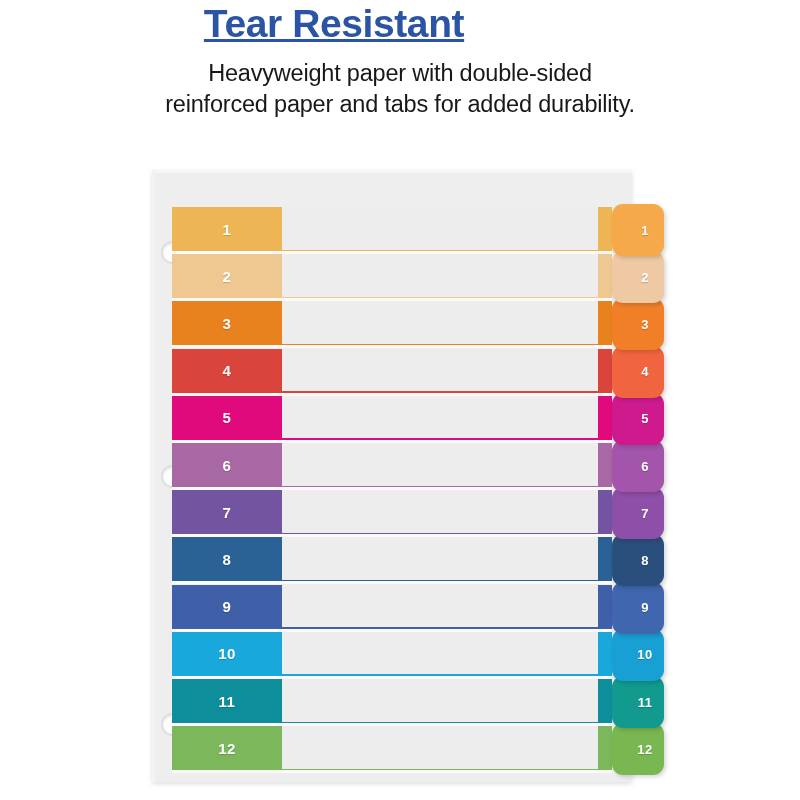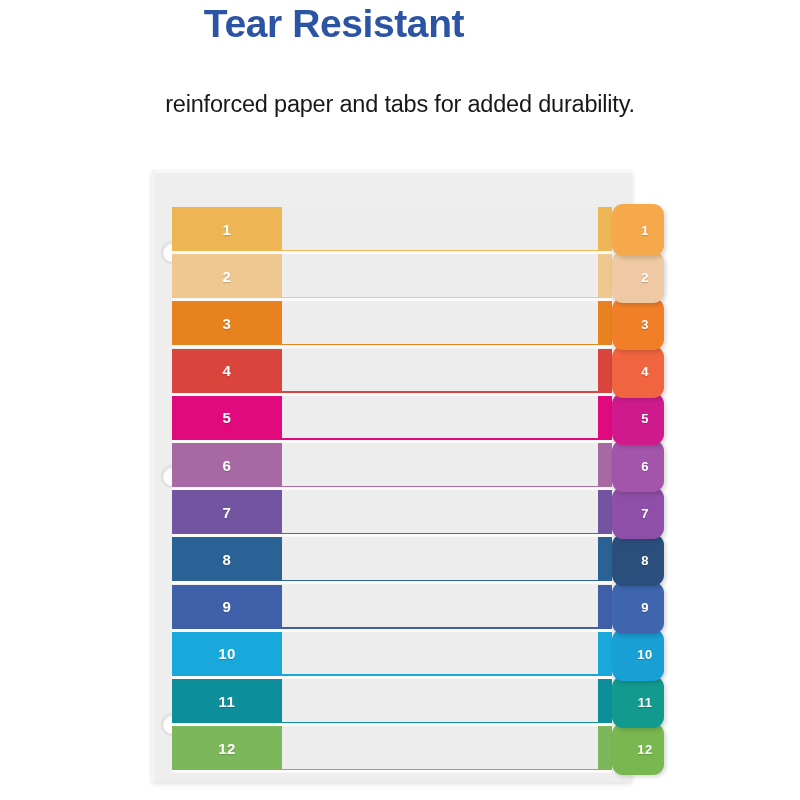--- a/index.html
+++ b/index.html
@@ -12,20 +12,21 @@
   #stage{position:absolute;inset:0;width:800px;height:800px;}
 
   
   .headline{
     position:absolute;left:0;top:2px;width:668px;
     text-align:center;
     font-size:39px;font-weight:bold;
     letter-spacing:-0.4px;
     color:#2b54a4;
     line-height:44px;
+    text-decoration:underline;
   }
   .subtitle{
     position:absolute;left:60px;top:58px;width:680px;
     text-align:center;
     font-size:23.5px;font-weight:normal;
     color:#18181a;
     line-height:31px;
     letter-spacing:-0.2px;
   }
 
@@ -104,21 +105,21 @@
   }
 </style>
 </head>
 <body>
 
 <div id="stage">
 
   <div class="headline">Tear Resistant</div>
 
   <div class="subtitle">
-    <br>
+    <span>Heavyweight paper with double-sided</span><br>
     <span>reinforced paper and tabs for added durability.</span>
   </div>
 
   <div class="paper">
     <div class="paper-top-edge"></div>
     <div class="paper-left-edge"></div>
 
     <div class="hole" style="left:9px;top:71px;"></div>
     <div class="hole" style="left:9px;top:295px;"></div>
     <div class="hole" style="left:9px;top:543px;"></div>

